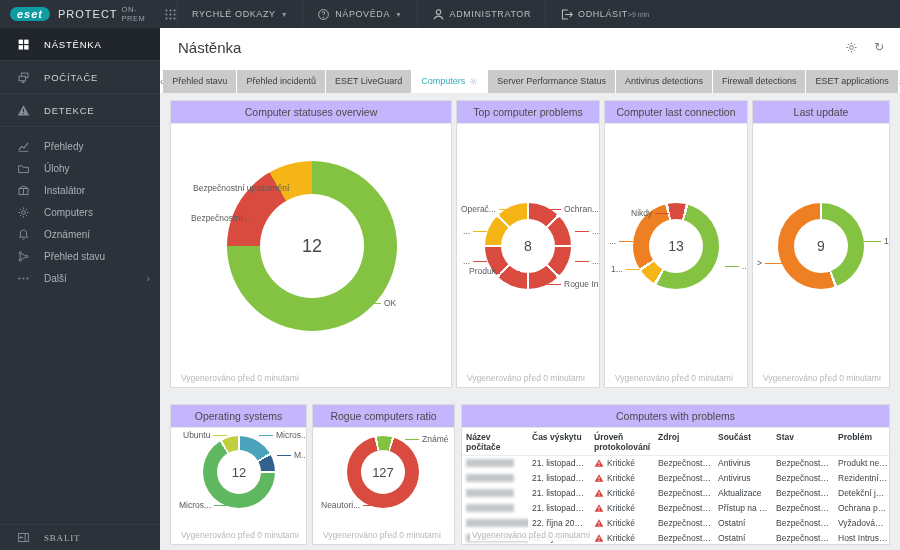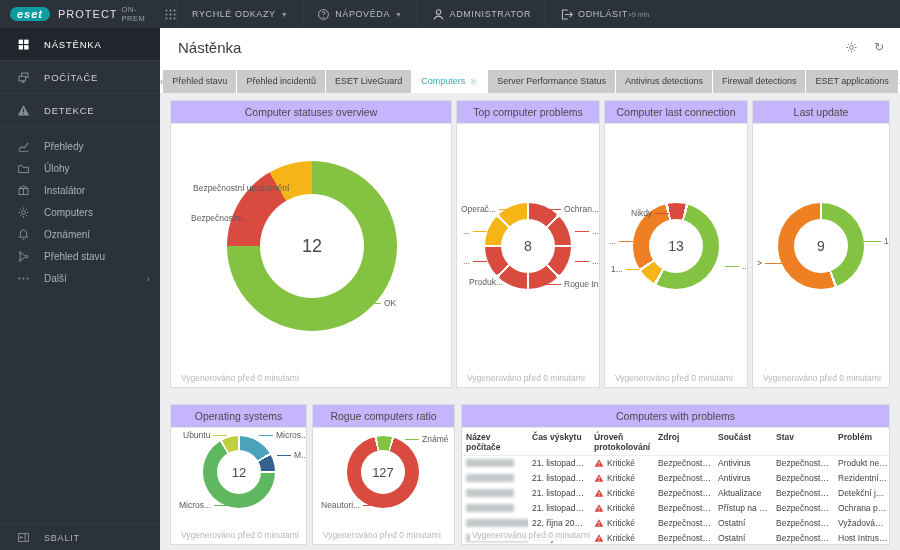--- a/index.html
+++ b/index.html
@@ -25,21 +25,21 @@
   
   .sidebar { position:absolute; left:0; top:28px; width:160px; height:522px; background:#2c323a; z-index:15; display:flex; flex-direction:column; }
   .side-item { display:flex; align-items:center; gap:14px; padding-left:16px; cursor:pointer; color:#a9b0b7; }
   .side-item .ic { display:flex; color:#868d95; width:14px; justify-content:center; }
   .side-item.primary { height:33px; font-size:9.5px; letter-spacing:.8px; color:#ccd1d6; border-bottom:1px solid #343b43; }
   .side-item.active { background:#21262c; color:#fff; }
   .side-item.active .ic { color:#fff; }
   .side-item.secondary { height:22px; font-size:10px; }
   .side-sec-wrap { padding-top:8px; }
   .side-more-chev { margin-left:auto; margin-right:10px; color:#7d848c; font-size:11px; }
-  .side-collapse { margin-top:auto; height:26px; display:flex; align-items:center; gap:14px; padding-left:16px; border-top:1px solid #343b43; color:#aeb4ba; font-size:9px; letter-spacing:.8px; cursor:pointer; }
+  .side-collapse { margin-top:auto; height:26px; display:flex; align-items:center; gap:14px; padding-left:16px; border-top:1px solid #343b43; color:#aeb4ba; font-size:9px; letter-spacing:.8px; cursor:pointer;font-family:Liberation Serif, serif; }
   .side-collapse .ic { color:#868d95; display:flex; width:14px; justify-content:center; }
 
   
   .main { position:absolute; left:160px; top:28px; right:0; bottom:0; }
   .main-top { position:absolute; left:0; top:0; right:0; height:65px; background:#fff; }
   .page-title { position:absolute; left:18px; top:11px; font-size:15px; color:#3b3b3b; }
   .title-actions { position:absolute; right:16px; top:13px; display:flex; gap:16px; color:#767c82; }
   .title-actions .act { cursor:pointer; display:flex; font-size:12px; }
 
   
@@ -368,21 +368,21 @@
               <span>...</span>
             </div>
             <div class="chart-label" style="left: 118px; top: 154px;">
               <span class="ln" style="background: rgb(218, 75, 63); width: 14px;"></span>
               <span>...</span>
             </div>
             <div class="chart-label" style="left: 90px; top: 177px;">
               <span class="ln" style="background: rgb(218, 75, 63); width: 14px;"></span>
               <span>Rogue In...</span>
             </div>
-            <div class="chart-label" style="left: 4px; top: 175px; padding-left: 8px;">
+            <div class="chart-label" style="left: 4px; top: 164px; padding-left: 8px;">
               <span>Produk...</span>
               <span class="ln" style="background: rgb(218, 75, 63); width: 14px;"></span>
             </div>
             <div class="chart-label" style="left: 6px; top: 154px;">
               <span>...</span>
               <span class="ln" style="background: rgb(218, 75, 63); width: 14px;"></span>
             </div>
             <div class="chart-label" style="left: 6px; top: 124px;">
               <span>...</span>
               <span class="ln" style="background: rgb(246, 181, 23); width: 14px;"></span>

